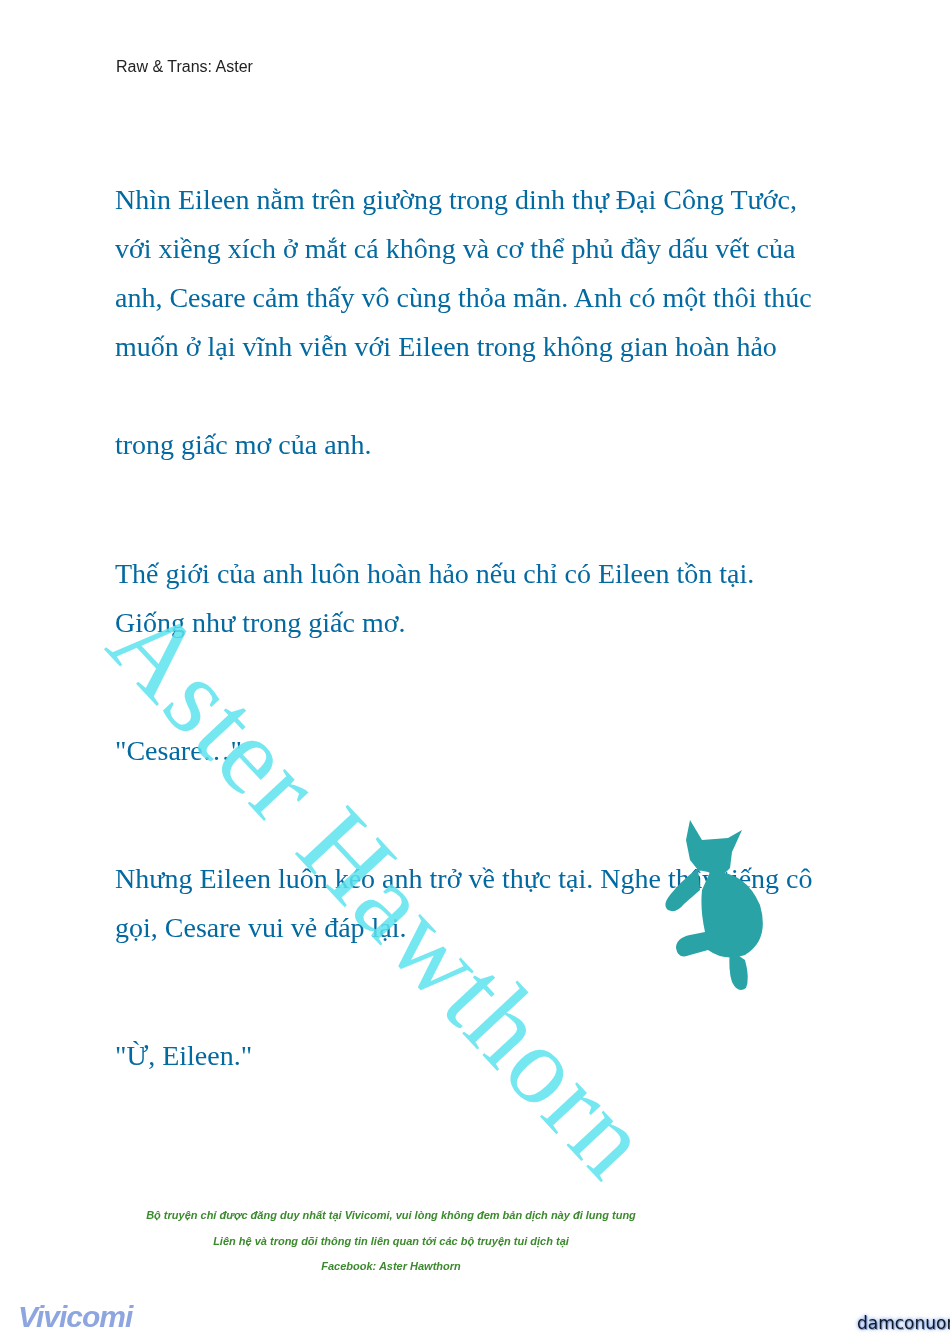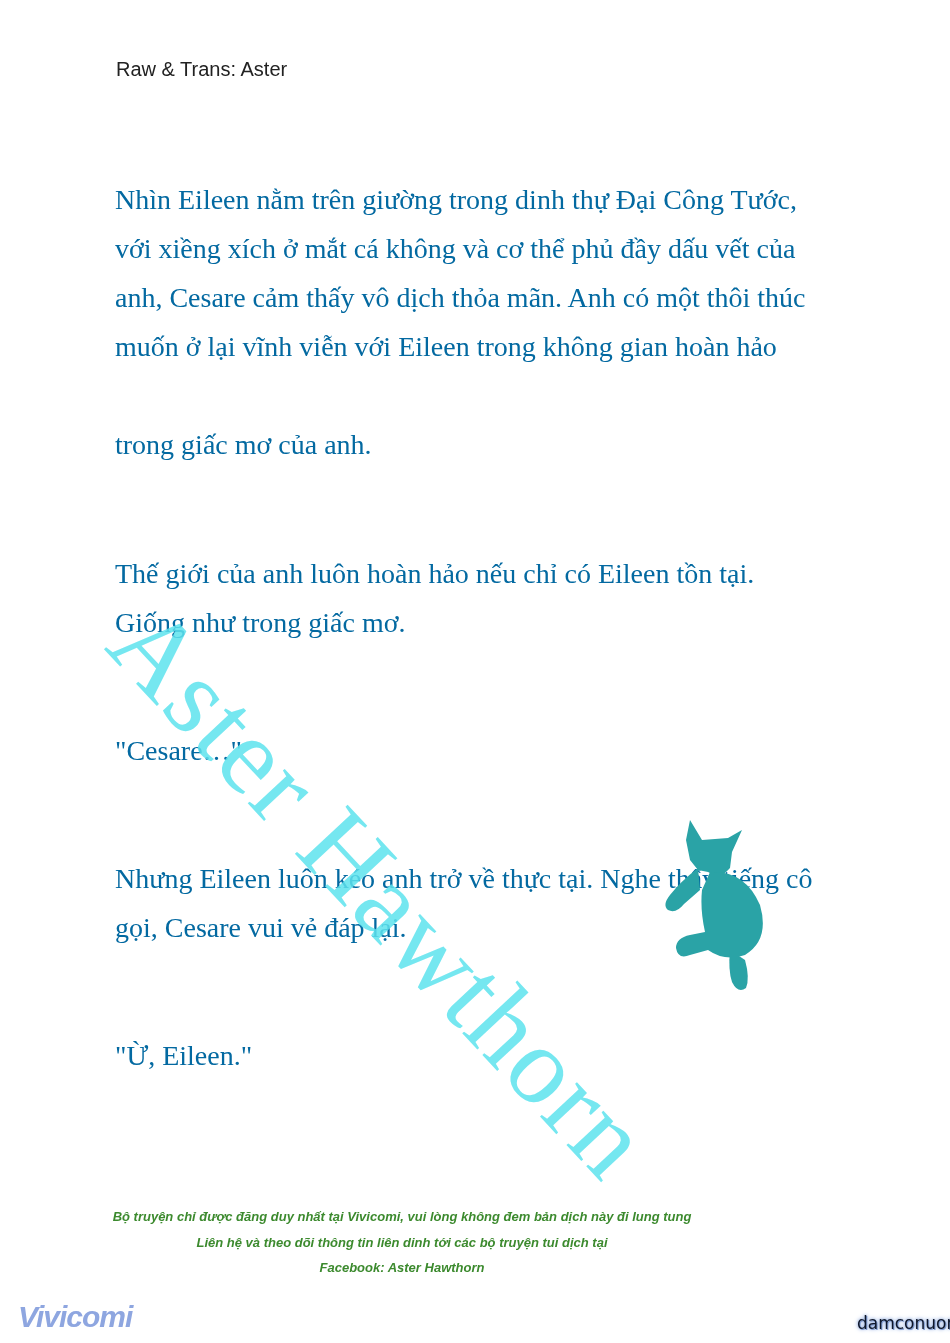--- a/index.html
+++ b/index.html
@@ -1,30 +1,30 @@
 <!DOCTYPE html>
 <html><head>
 <meta charset="utf-8">
 <style>
   html, body { margin: 0; padding: 0; background: #ffffff; }
   body { width: 950px; height: 1343px; position: relative; overflow: hidden; }
   .page { position: absolute; inset: 0; background: #ffffff; }
   .header {
     position: absolute; left: 116px; top: 58px;
-    font-family: "Liberation Sans", sans-serif; font-size: 20px; color: #222;
+    font-family: "Liberation Sans", sans-serif; font-size: 16px; color: #222;
   }
   .line {
     position: absolute; left: 115px;
     font-family: "Liberation Serif", serif; font-size: 28px; color: #0369a1;
     white-space: nowrap; line-height: 1;
   }
   .footer-line {
     position: absolute; left: 0; width: 782px; text-align: center;
-    font-family: "Liberation Sans", sans-serif; font-size: 13px;
-    font-style: italic; font-weight: bold; color: #3c8a2e; margin-left: 11px;
+    font-family: "Liberation Sans", sans-serif; font-size: 11px;
+    font-style: italic; font-weight: bold; color: #3c8a2e;
   }
   .watermark {
     position: absolute; left: 130px; top: 560px;
     font-family: "Liberation Serif", serif; font-size: 110px;
     color: #5ee3ee; opacity: 0.85;
     transform-origin: left center; transform: rotate(47deg);
     white-space: nowrap; pointer-events: none; letter-spacing: 2px;
   }
   .cat { position: absolute; left: 650px; top: 810px; width: 120px; height: 185px; }
   .logo-vcomycs {
@@ -40,21 +40,21 @@
   }
 </style>
 </head>
 <body>
 
 <div class="page">
   <div class="header">Raw &amp; Trans: Aster</div>
 
   <div class="line" style="top:186px">Nhìn Eileen nằm trên giường trong dinh thự Đại Công Tước,</div>
   <div class="line" style="top:235px">với xiềng xích ở mắt cá không và cơ thể phủ đầy dấu vết của</div>
-  <div class="line" style="top:284px">anh, Cesare cảm thấy vô dịch thỏa mãn. Anh có một thôi thúc</div>
+  <div class="line" style="top:284px">anh, Cesare cảm thấy vô cùng thỏa mãn. Anh có một thôi thúc</div>
   <div class="line" style="top:333px">muốn ở lại vĩnh viễn với Eileen trong không gian hoàn hảo</div>
   <div class="line" style="top:431px">trong giấc mơ của anh.</div>
   <div class="line" style="top:560px">Thế giới của anh luôn hoàn hảo nếu chỉ có Eileen tồn tại.</div>
   <div class="line" style="top:609px">Giống như trong giấc mơ.</div>
   <div class="line" style="top:737px">"Cesare…"</div>
   <div class="line" style="top:865px">Nhưng Eileen luôn kéo anh trở về thực tại. Nghe thấy tiếng cô</div>
   <div class="line" style="top:914px">gọi, Cesare vui vẻ đáp lại.</div>
   <div class="line" style="top:1042px">"Ừ, Eileen."</div>
 
   <div class="watermark">Aster Hawthorn</div>
@@ -62,18 +62,18 @@
   <svg class="cat" viewBox="0 0 120 185">
     <g fill="#2aa3a6">
       <path d="M40 10 L52 30 L78 28 L92 20 L82 42 L80 58 L70 68 L58 62 L48 60 L40 50 L36 30 Z"></path>
       <path d="M48 58 Q30 72 20 85 Q12 95 18 100 Q26 104 34 94 L50 80 Z"></path>
       <path d="M60 62 Q95 60 110 95 Q120 130 95 145 Q75 152 58 140 L40 145 Q28 150 26 138 Q26 128 40 125 L55 122 Q50 100 52 80 Z"></path>
       <path d="M80 140 Q78 160 82 172 Q88 184 96 178 Q100 168 95 150 Z"></path>
     </g>
   </svg>
 
   <div class="footer-line" style="top:1209px">Bộ truyện chỉ được đăng duy nhất tại Vivicomi, vui lòng không đem bản dịch này đi lung tung</div>
-  <div class="footer-line" style="top:1235px">Liên hệ và theo dõi thông tin liên dinh tới các bộ truyện tui dịch tại</div>
+  <div class="footer-line" style="top:1235px">Liên hệ và trong dõi thông tin liên quan tới các bộ truyện tui dịch tại</div>
   <div class="footer-line" style="top:1260px">Facebook: Aster Hawthorn</div>
 
   <div class="logo-vcomycs">Vivicomi</div>
   <div class="logo-dam">damconuong</div>
 </div>
 
 </body></html>

